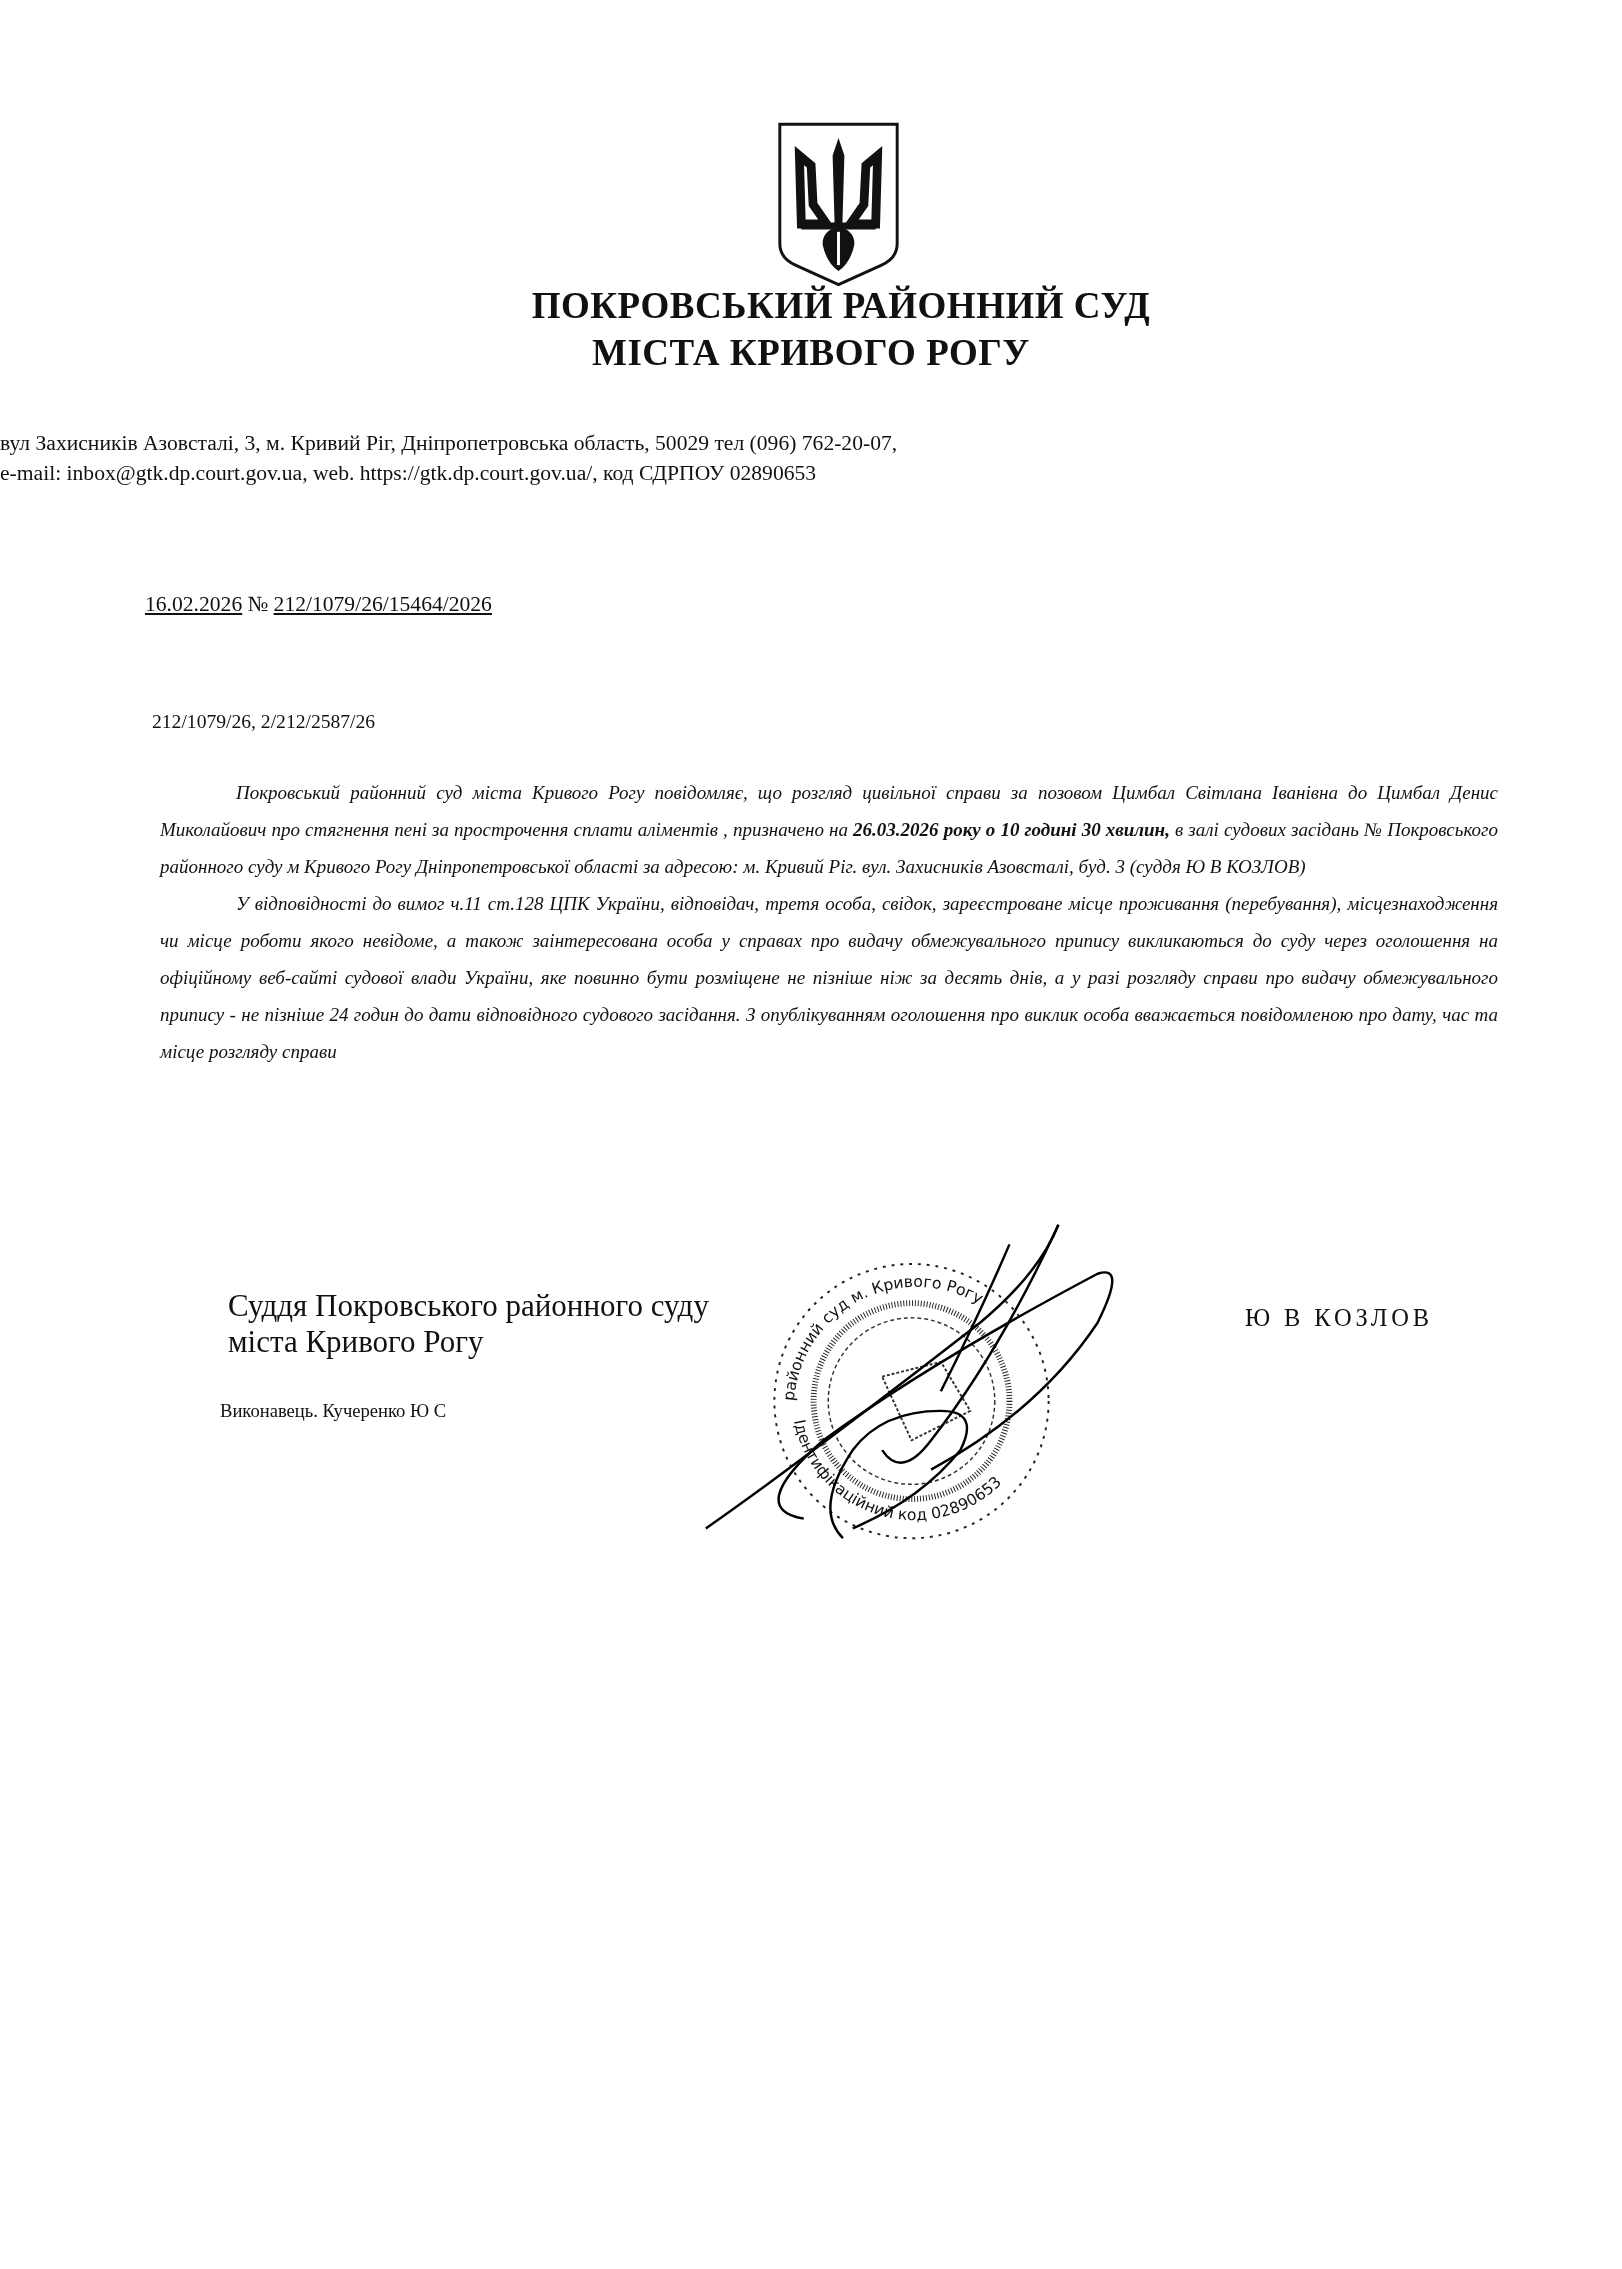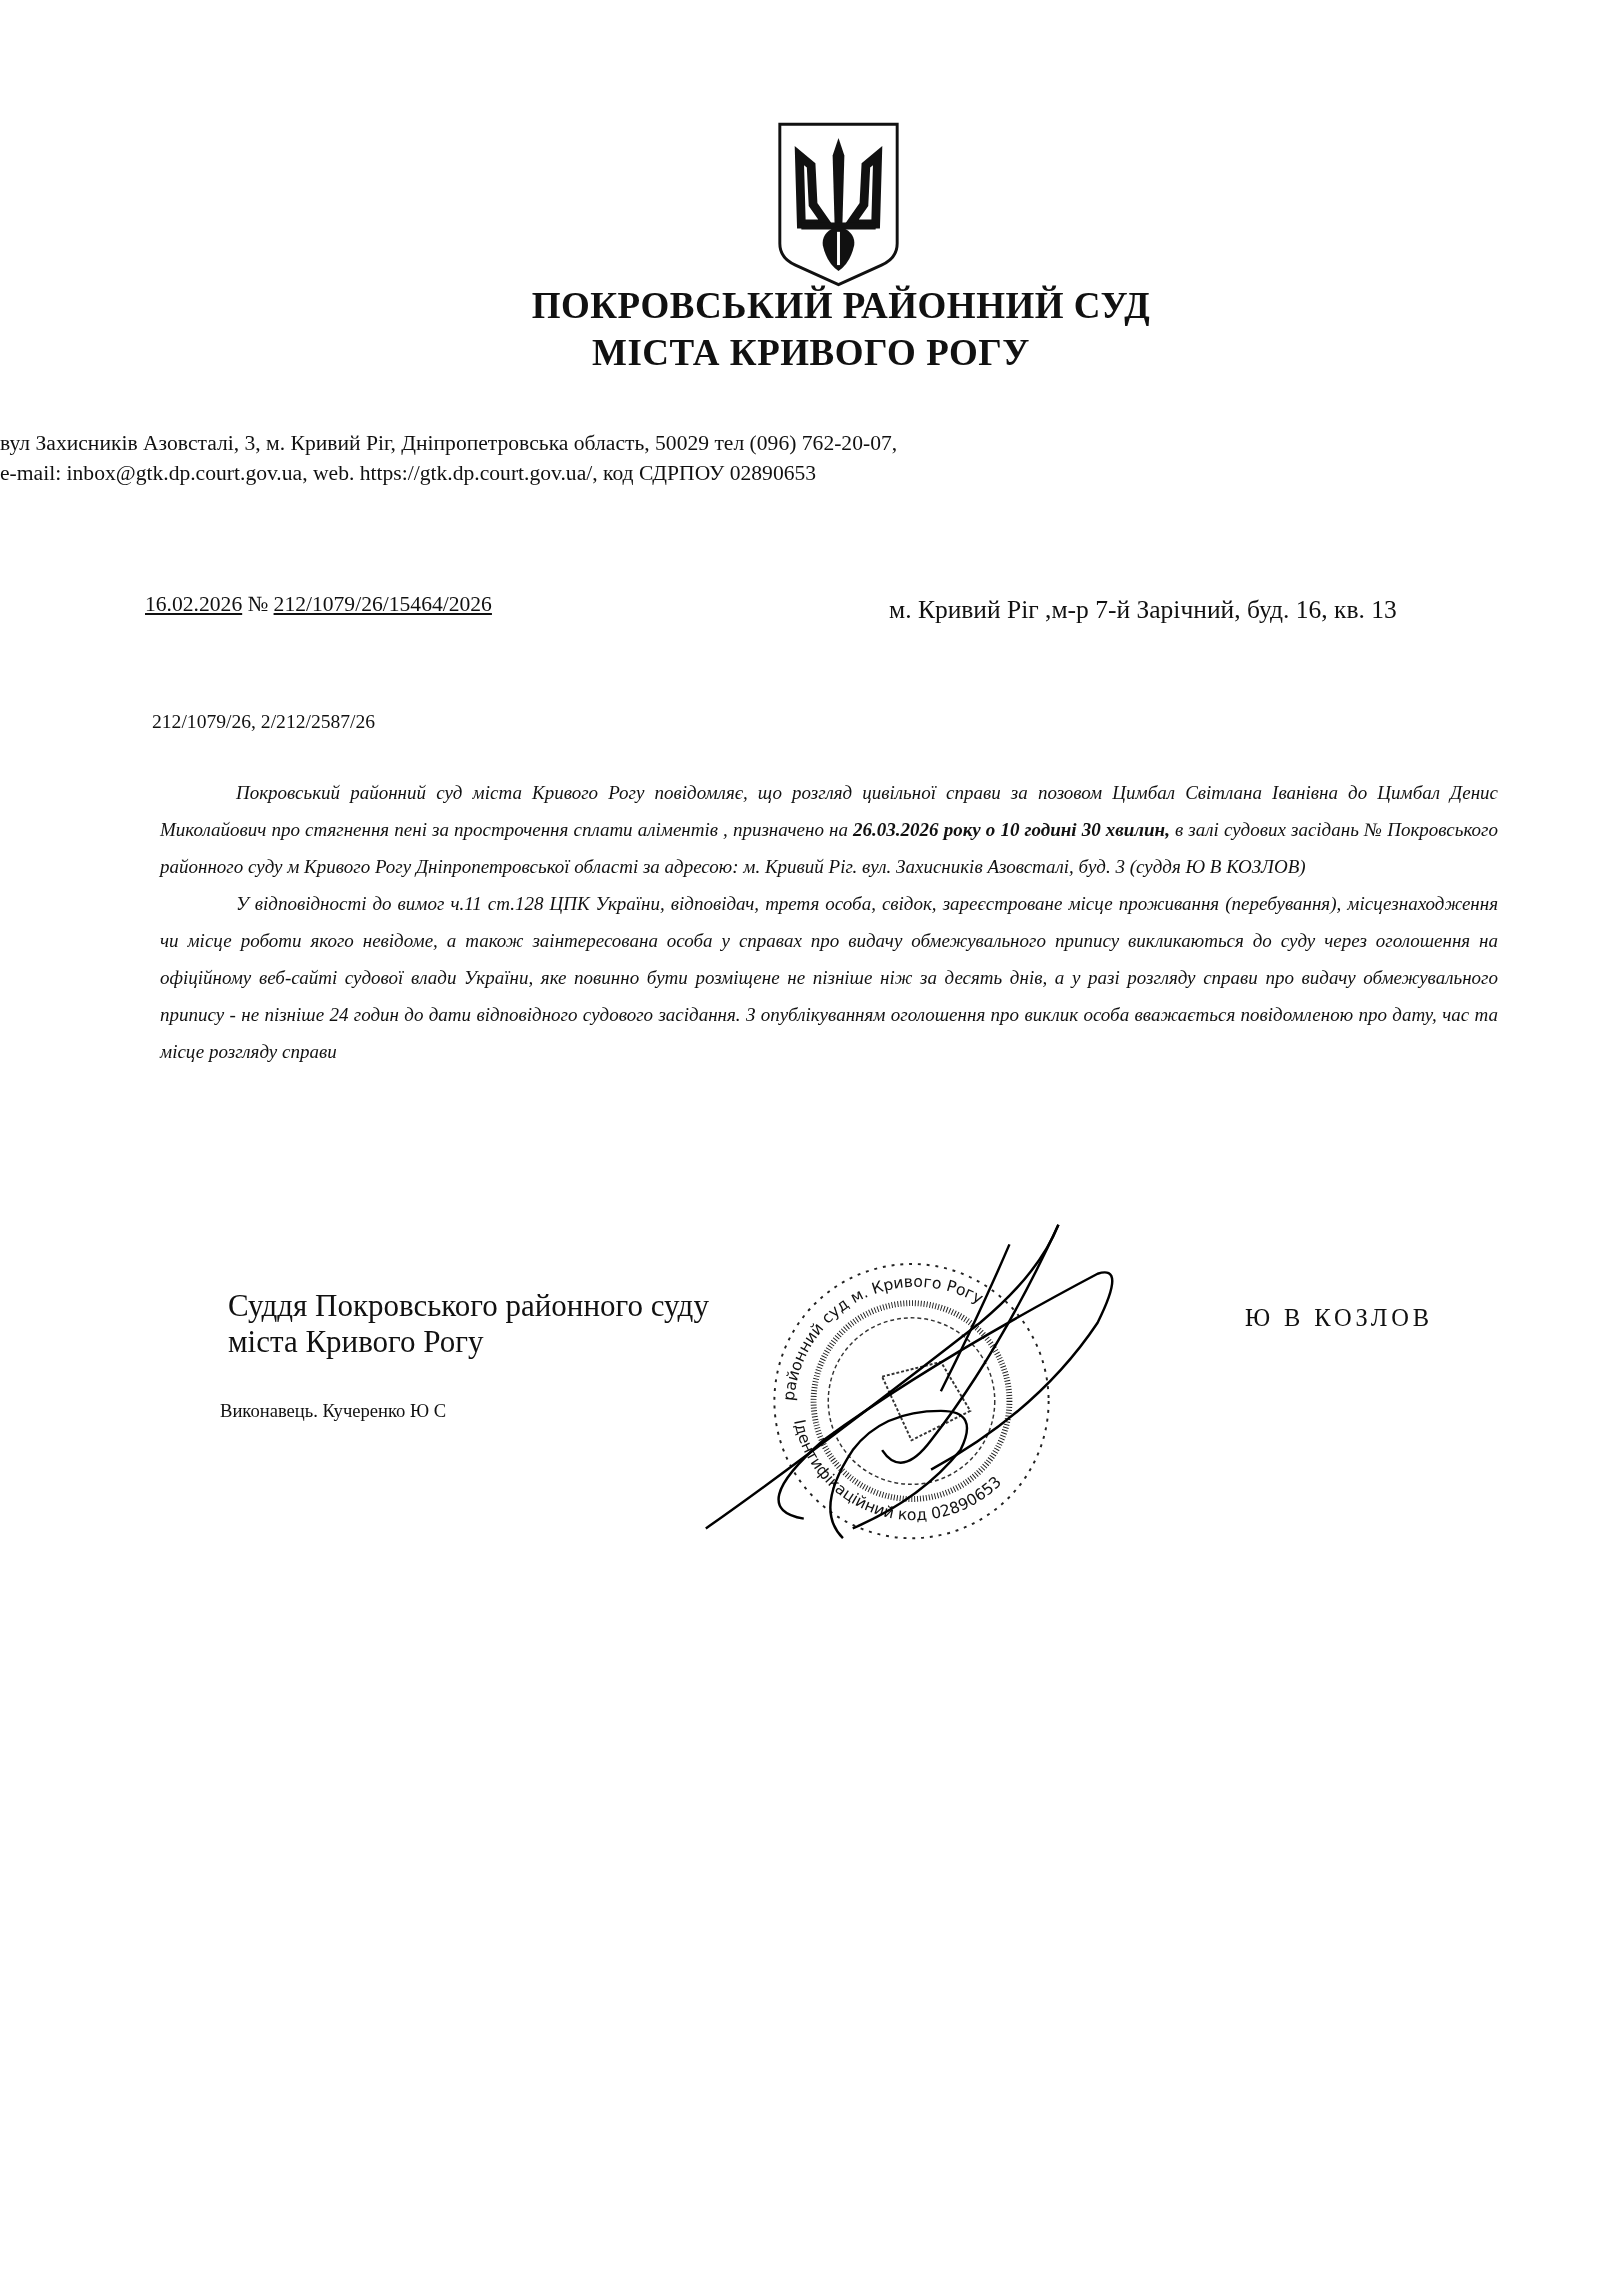--- a/index.html
+++ b/index.html
@@ -46,21 +46,20 @@
 <div id="addr1" class="abs addr">вул  Захисників Азовсталі, 3, м. Кривий Ріг,  Дніпропетровська область, 50029 тел  (096) 762-20-07,</div>
 <div id="addr2" class="abs addr">
   <span>e-mail: </span><span class="u">inbox@gtk.dp.court.gov.ua</span><span>,  web. </span><span class="u">https://gtk.dp.court.gov.ua/</span><span>, код СДРПОУ 02890653</span>
 </div>
 
 <div id="outref" class="abs">
   <span>16.02.2026</span><span style="text-decoration:none"> № </span><span>212/1079/26/15464/2026</span>
 </div>
 
 <div id="recipient" class="abs">
-  <div class="ind">м. Кривий Ріг ,м-р 7-й Зарічний, буд. 16, кв. 13</div>
 </div>
 
 <div id="caserefs" class="abs">212/1079/26, 2/212/2587/26</div>
 
 <div id="body">
   <p><span>Покровський районний суд міста Кривого Рогу  повідомляє, що розгляд цивільної справи за позовом Цимбал Світлана Іванівна  до Цимбал Денис Миколайович про стягнення пені за прострочення сплати аліментів , призначено на   </span><b>26.03.2026 року о  10   годині 30 хвилин,</b><span> в залі судових засідань №  Покровського  районного суду м  Кривого Рогу Дніпропетровської області за адресою: м. Кривий Ріг. вул. Захисників Азовсталі,  буд. 3 (суддя  Ю   В   КОЗЛОВ)</span></p>
   <p>У відповідності до вимог ч.11 ст.128 ЦПК України, відповідач, третя особа, свідок, зареєстроване місце проживання (перебування), місцезнаходження чи місце роботи якого невідоме, а також заінтересована особа у справах про видачу обмежувального припису викликаються до суду через оголошення на офіційному веб-сайті судової влади України, яке повинно бути розміщене не пізніше ніж за десять днів, а у разі розгляду справи про видачу обмежувального припису - не пізніше 24 годин до дати відповідного судового засідання. З опублікуванням оголошення про виклик особа вважається повідомленою про дату, час та місце розгляду справи</p>
 </div>
 
 <div id="sig-title" class="abs">

